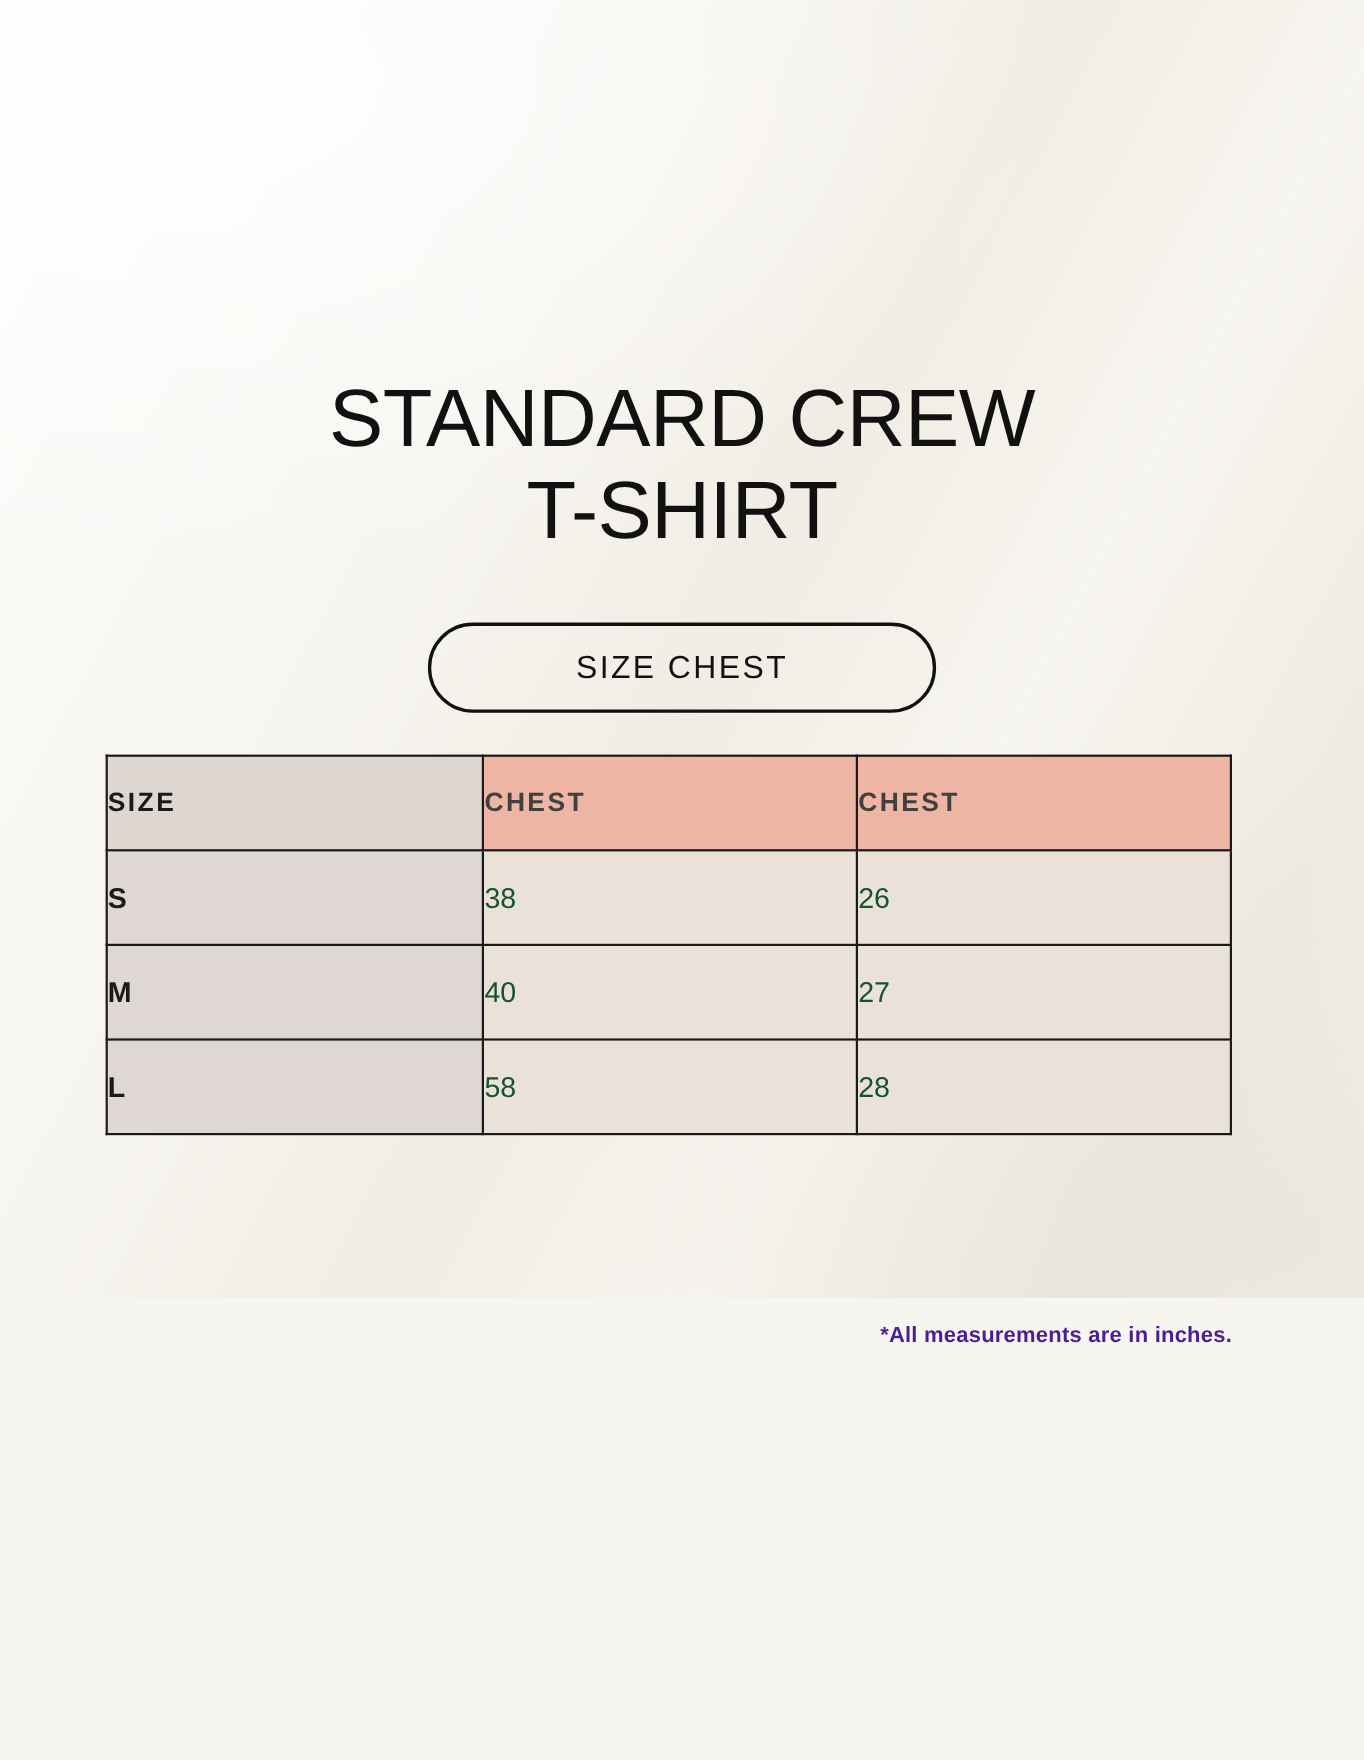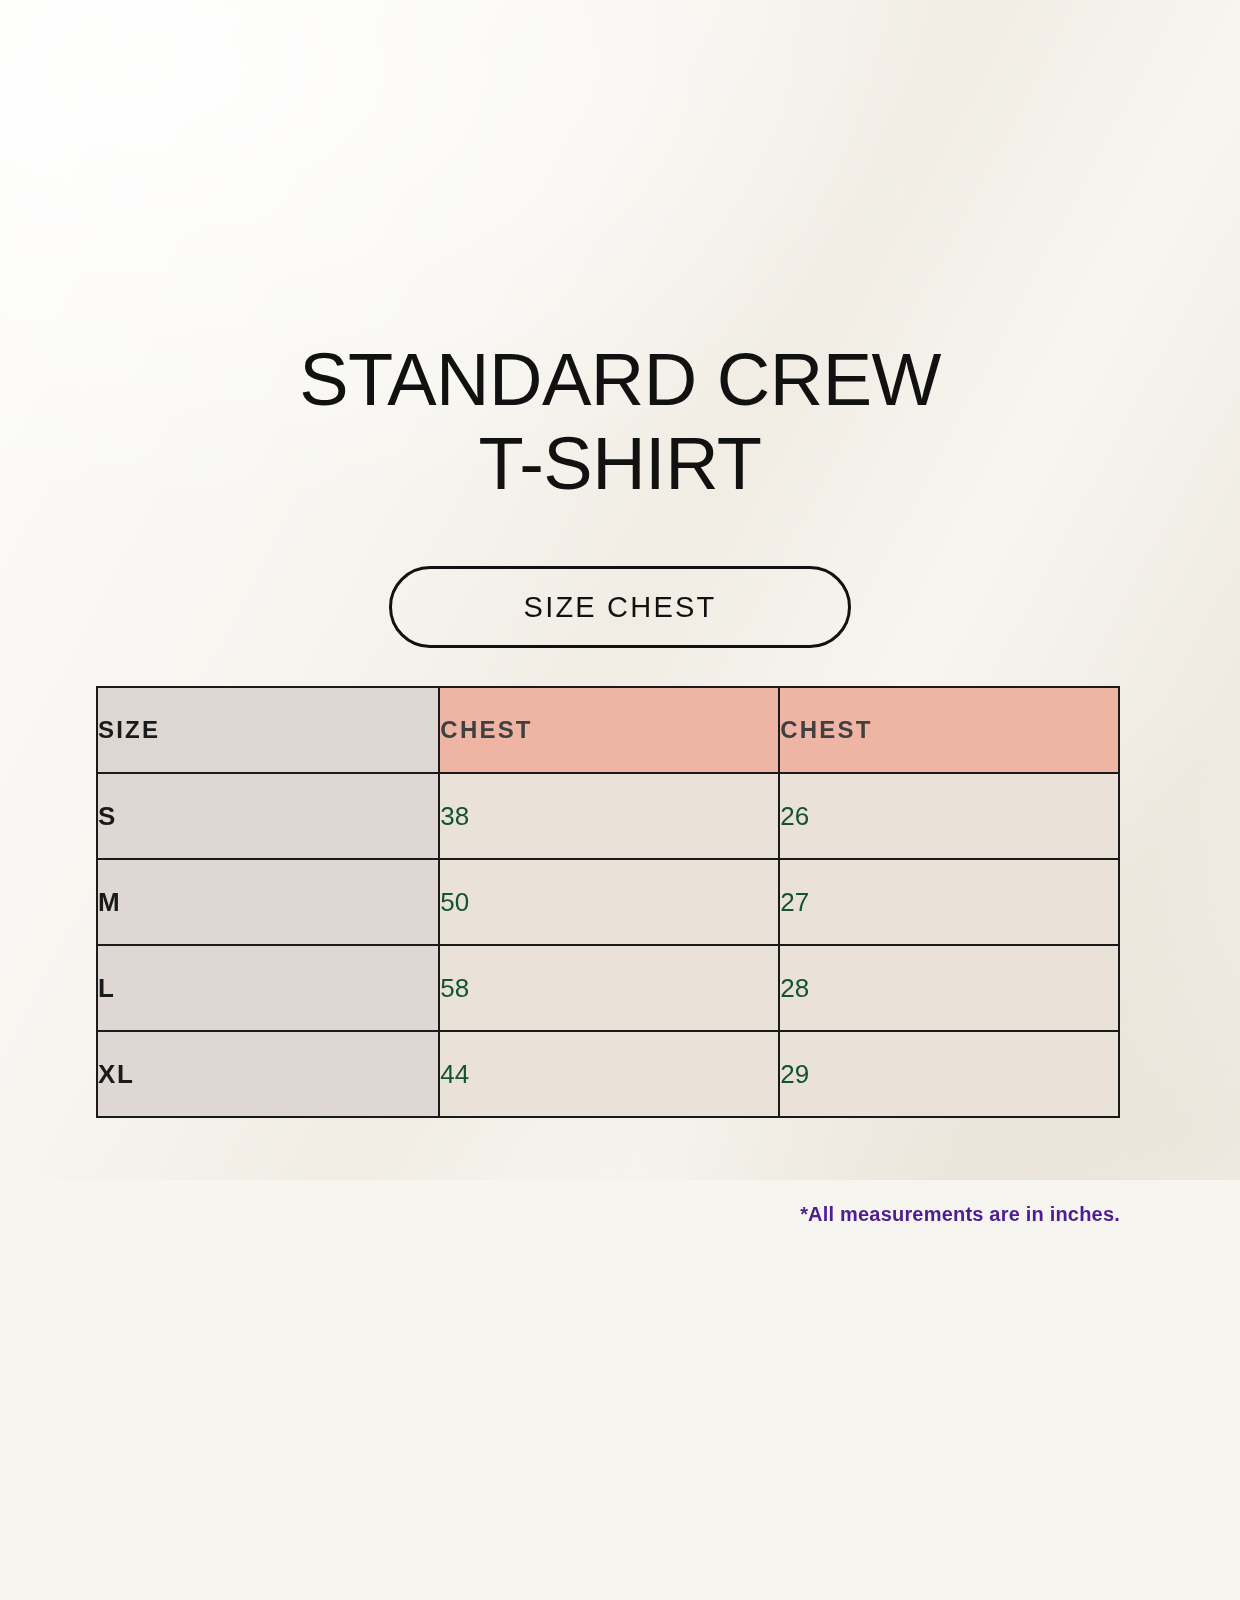--- a/index.html
+++ b/index.html
@@ -176,32 +176,27 @@
         </tr>
       </thead>
       <tbody>
         <tr>
           <td class="c-size">S</td>
           <td class="c-val">38</td>
           <td class="c-val">26</td>
         </tr>
         <tr>
           <td class="c-size">M</td>
-          <td class="c-val">50</td>
+          <td class="c-val">40</td>
           <td class="c-val">27</td>
         </tr>
         <tr>
           <td class="c-size">L</td>
           <td class="c-val">58</td>
           <td class="c-val">28</td>
         </tr>
-        <tr>
-          <td class="c-size">XL</td>
-          <td class="c-val">44</td>
-          <td class="c-val">29</td>
-        </tr>
       </tbody>
     </table>
   </div>
 
   <div class="footnote">*All measurements are in inches.</div>
 
 </div>
 
 </body></html>

